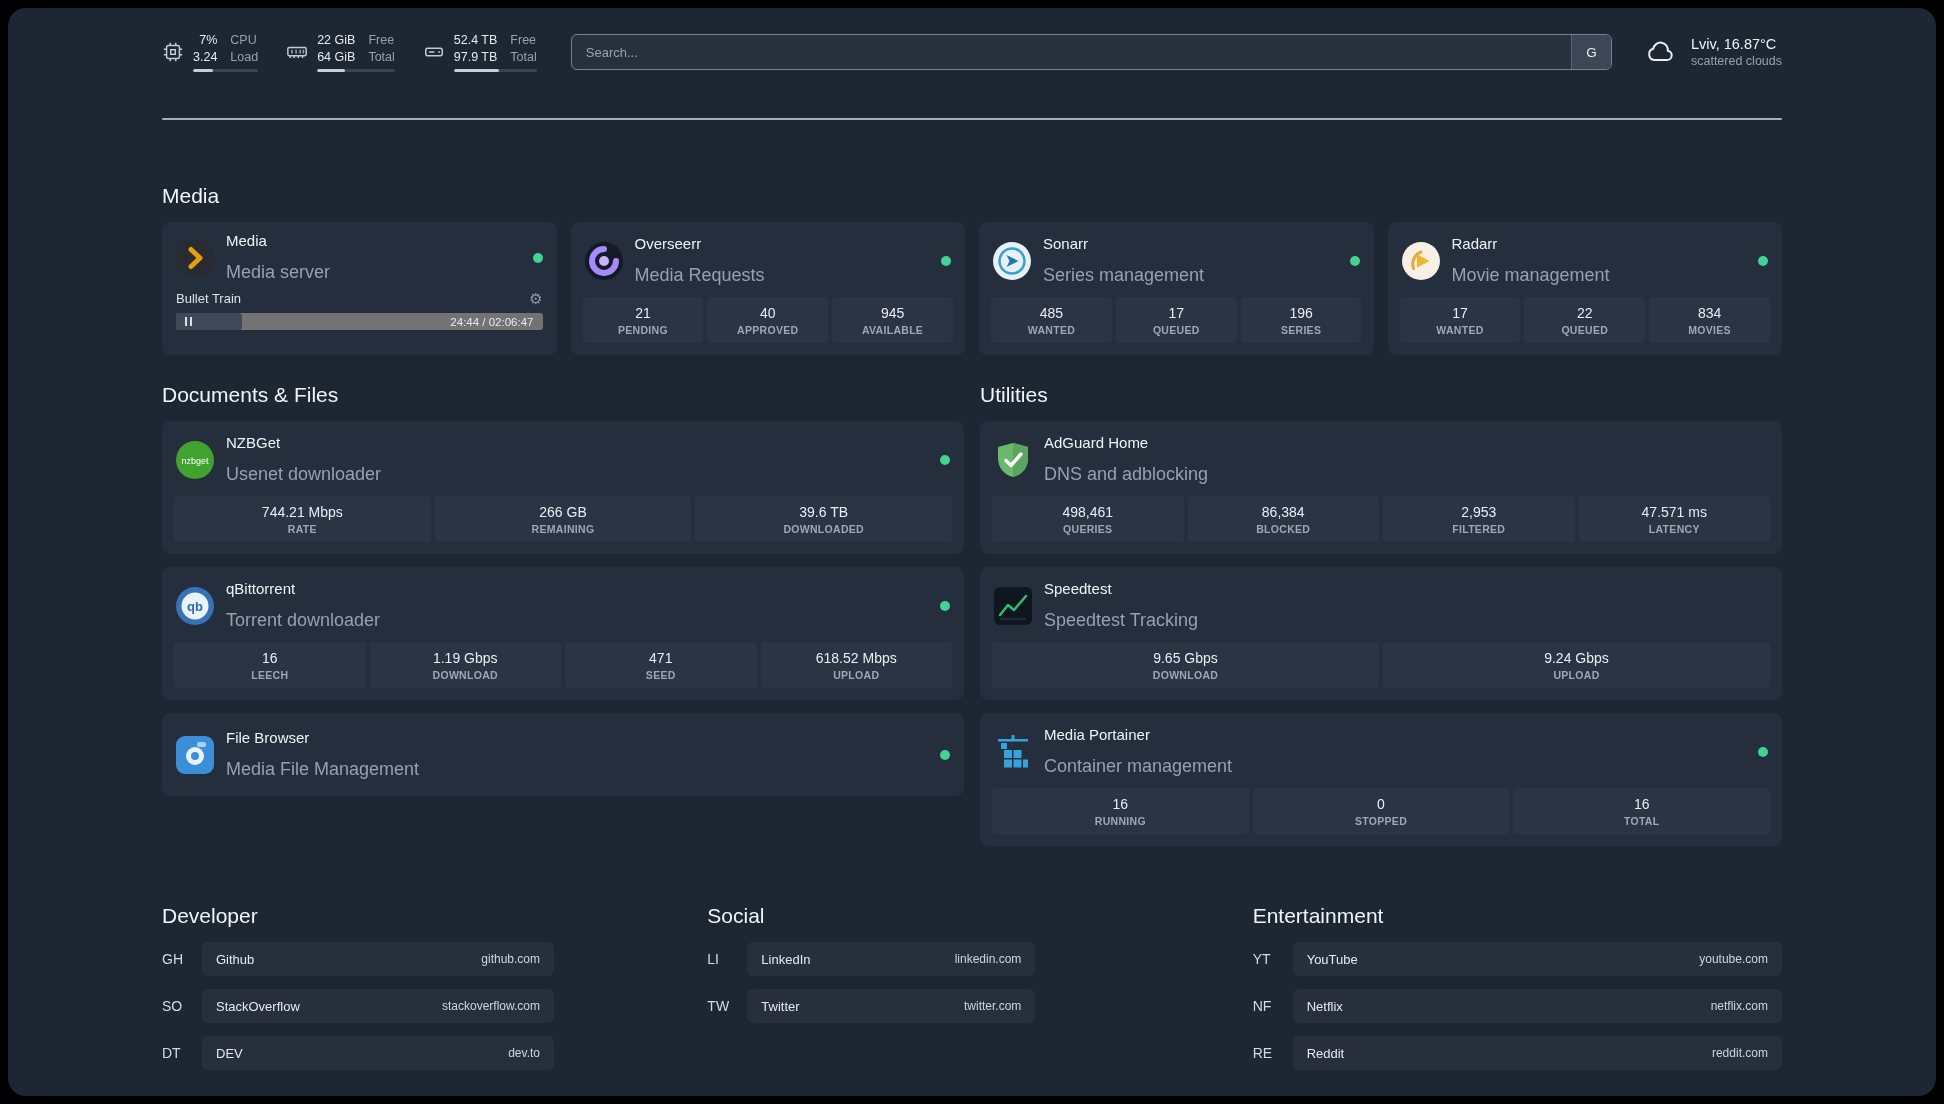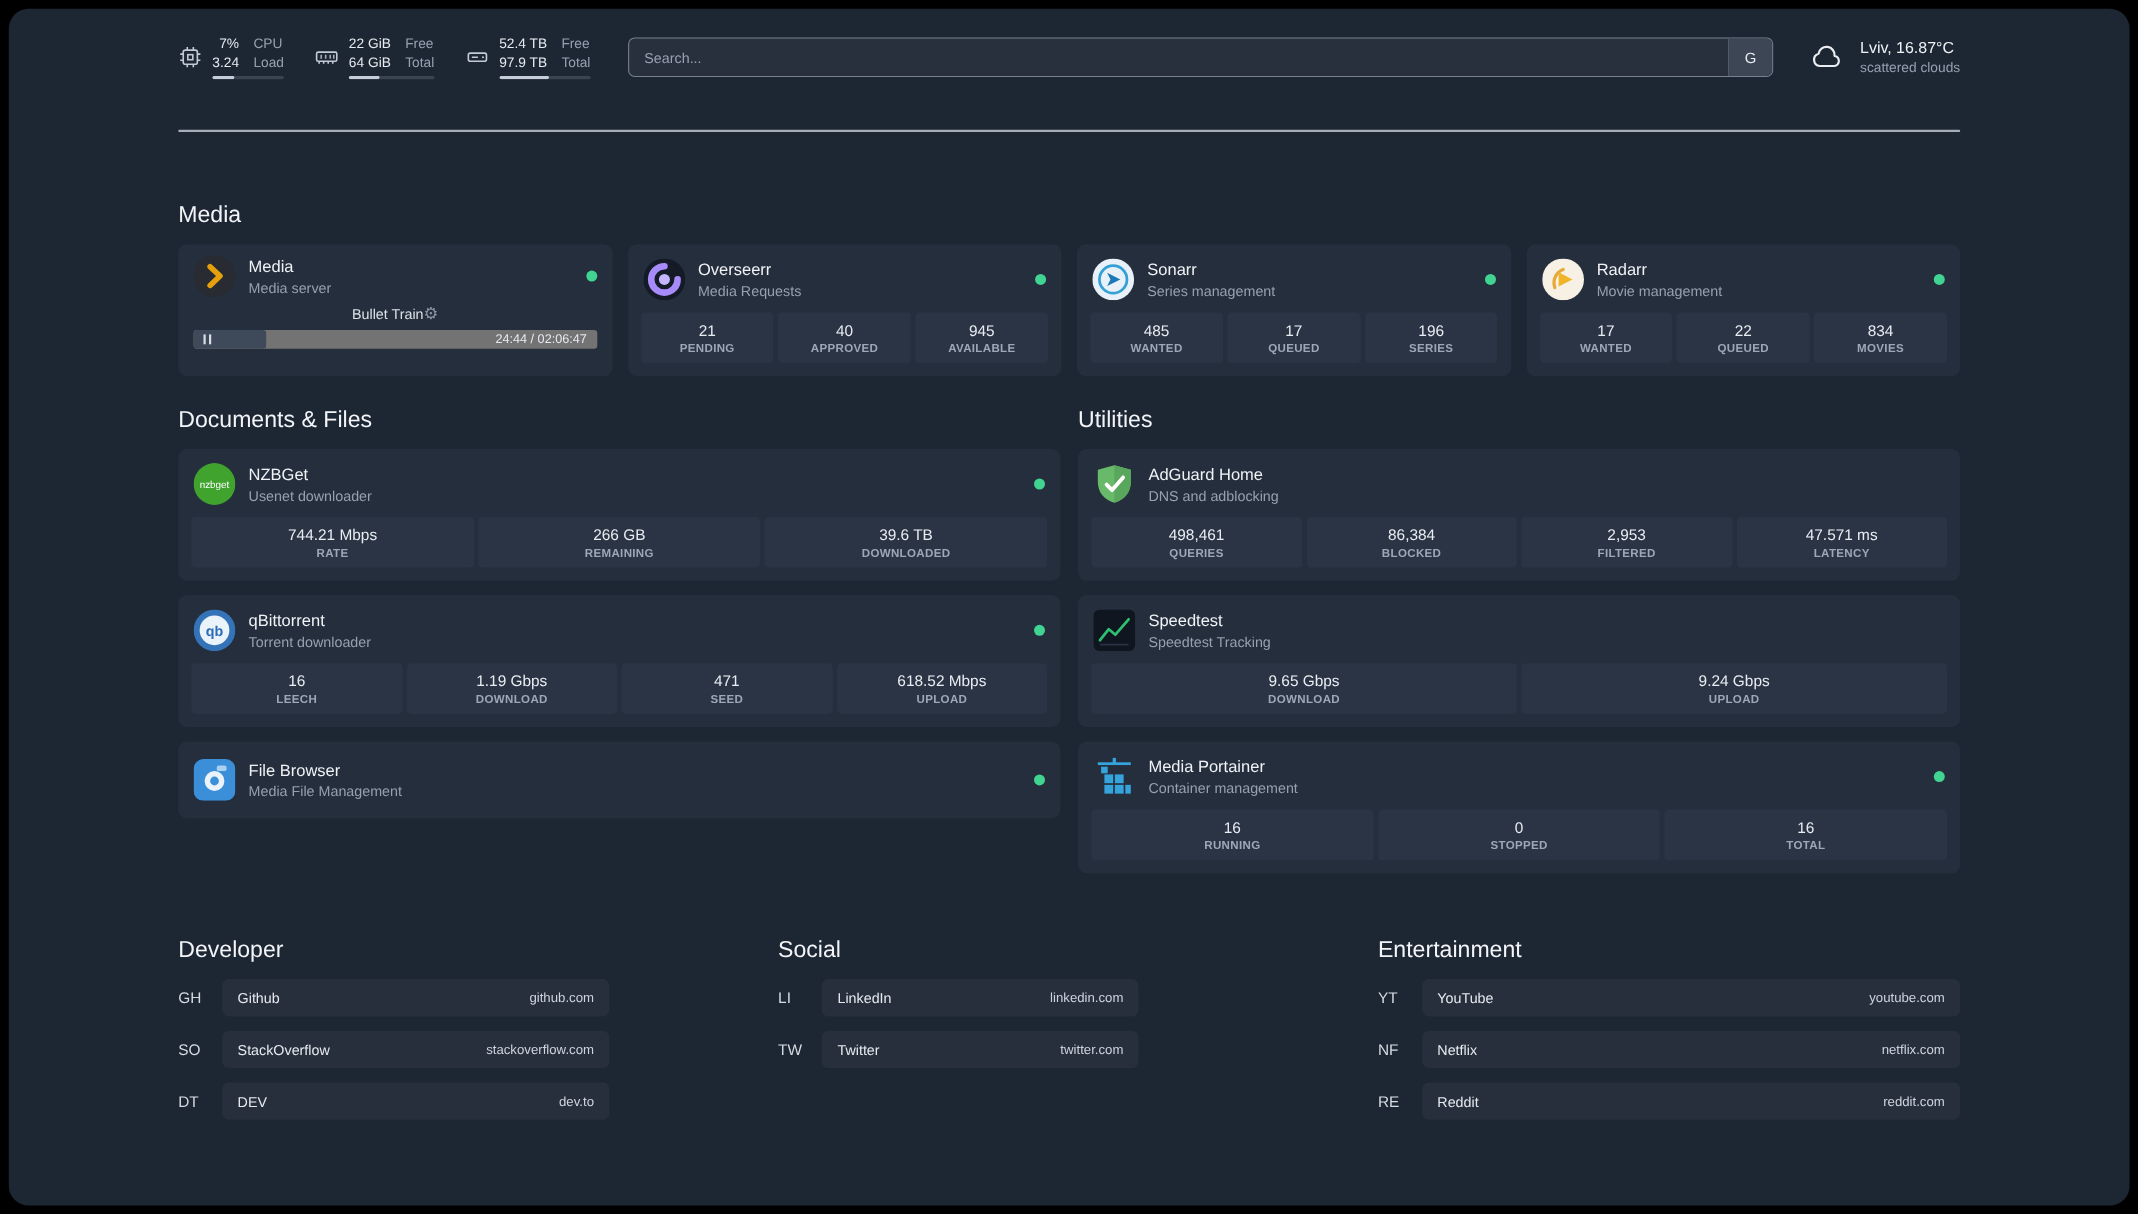--- a/index.html
+++ b/index.html
@@ -53,32 +53,32 @@
   
   .sec-title { font-size:21px; font-weight:500; color:#f2f4f7; margin:0 0 14px; }
   .media-sec { margin-top:64px; }
   .media-grid { display:grid; grid-template-columns:repeat(4,1fr); gap:14px; }
 
   .card { background:#252e3c; border-radius:8px; cursor:pointer; }
   .card-head { display:flex; align-items:center; gap:12px; padding:13px 14px 11px; }
   .svc-icon { width:38px; height:38px; flex:0 0 auto; }
   .svc-icon svg { width:38px; height:38px; display:block; }
   .svc-name { font-size:15px; font-weight:500; color:#f0f3f6; line-height:1.2; }
-  .svc-sub  { font-size:13px; color:#96a0af; margin-top:2px; }
+  .svc-sub  { font-size:18px; color:#96a0af; margin-top:12px; }
   .dot { width:10px; height:10px; border-radius:50%; background:#41d392; margin-left:auto; flex:0 0 auto; }
 
   .stats { display:flex; gap:4px; padding:0 12px 12px; }
   .stat { flex:1; background:#2b3444; border-radius:4px; text-align:center; padding:8px 2px 7px; }
   .stat-v { font-size:14px; color:#e9edf2; }
   .stat-l { font-size:10.5px; font-weight:700; color:#9da7b5; margin-top:3px; letter-spacing:.3px; }
 
   
   .card.plex .card-head { padding:10px 14px 8px; }
   .np { padding:0 14px 12px; }
-  .np-row1 { display:flex; justify-content:center; align-items:center;
+  .np-row1 { display:flex; justify-content:space-between; align-items:center;
              font-size:13px; color:#dde2e9; margin-bottom:7px; }
   .gear { color:#8d97a6; font-size:15px; line-height:1; cursor:pointer; }
   .np-track { height:17px; background:#737373; border-radius:3px; position:relative; overflow:hidden; }
   .np-fill { position:absolute; left:0; top:0; bottom:0; width:18%; background:#3e4959;
              border-radius:3px; display:flex; align-items:center; padding-left:9px; }
   .pause { display:flex; }
   .pause i { display:block; width:2px; height:9px; background:#d9dee5; margin-right:3px; }
   .np-time { position:absolute; right:9px; top:50%; transform:translateY(-50%);
              font-size:11.5px; color:#e6eaf0; }
 

